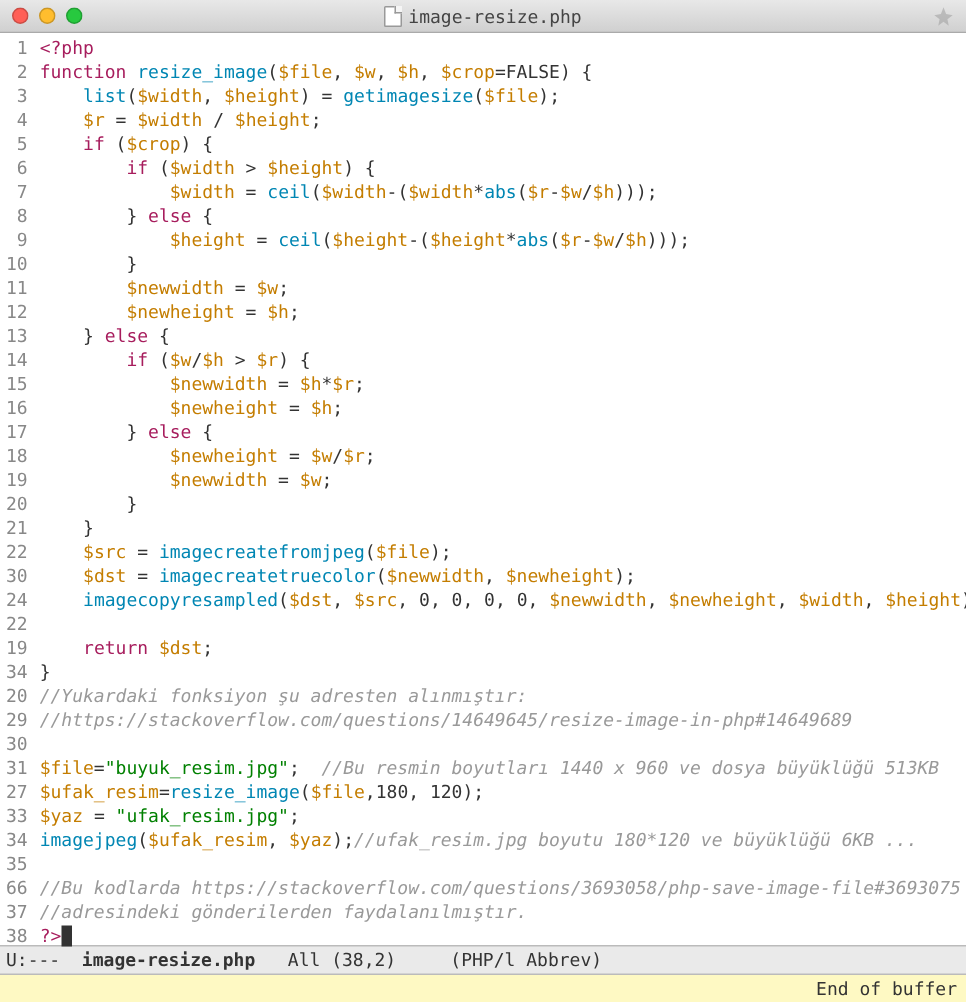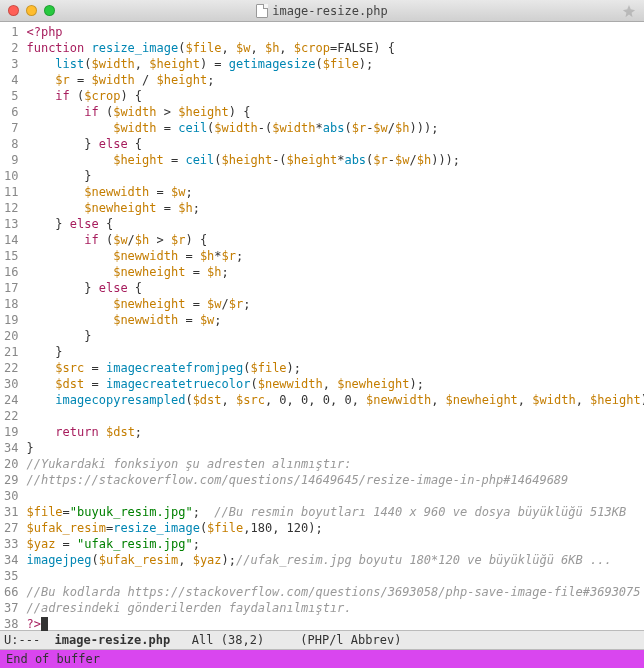--- a/index.html
+++ b/index.html
@@ -54,21 +54,22 @@
   align-items: center;
   padding: 0 4px;
   gap: 0;
   font-family: Menlo, Monaco, monospace;
 }
 .minibuffer {
   height: 18px;
   padding: 2px 6px;
   font-size: 12px;
   color: #333;
-  background: #d946ef;
+  background: #fef9c3;
+  text-align: right;
 }
 </style>
 </head>
 <body>
 
 <div class="titlebar">
   <div class="traffic-lights">
     <div class="tl red"></div>
     <div class="tl yellow"></div>
     <div class="tl green"></div>

